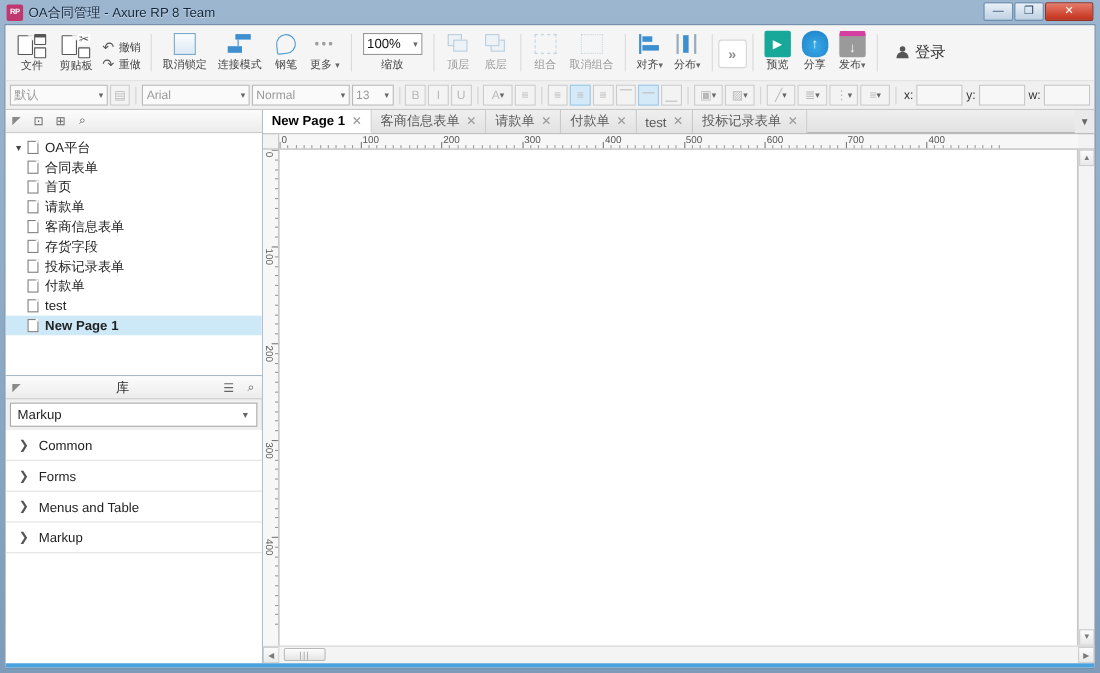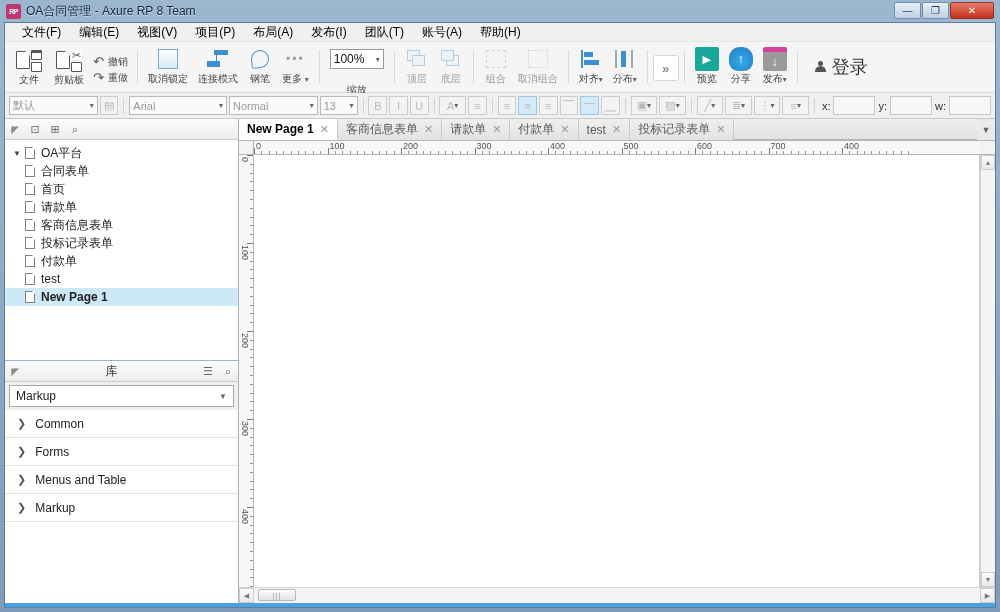--- a/index.html
+++ b/index.html
@@ -137,21 +137,21 @@
   }
   .big-ico { width: 24px; height: 24px; border-radius: 2px; display: flex; align-items: center; justify-content: center; }
   .ico-preview { background: #17a89a; color: #fff; font-size: 11px; }
   .ico-share {
     background: radial-gradient(circle at 50% 60%, #37a9ea, #1d7fc4);
     border-radius: 11px 11px 9px 9px; color: #fff; font-size: 12px;
   }
   .ico-publish { background: #9a9a9a; color: #fff; font-size: 12px; border-top: 5px solid #d63fa0; }
   .login {
     display: flex; align-items: center; gap: 6px; padding: 0 12px;
-    align-self: center; color: #333; font-size: 18px;
+    align-self: center; color: #333; font-size: 14px;
   }
   .person {
     width: 11px; height: 12px; position: relative;
   }
   .person::before { content:''; position:absolute; top:0; left:3px; width:5px; height:5px; border-radius:50%; background:#555; }
   .person::after { content:''; position:absolute; bottom:1px; left:0; width:11px; height:6px; border-radius:6px 6px 0 0; background:#555; }
 
   
   .formatbar {
     height: 26px; background: #f0f0f0; display: flex; align-items: center;
@@ -309,31 +309,20 @@
     <div class="title-text">OA合同管理 - Axure RP 8 Team</div>
     <div class="win-btns">
       <div class="win-btn">—</div>
       <div class="win-btn">❐</div>
       <div class="win-btn close">✕</div>
     </div>
   </div>
 
   <div class="window">
 
-    <div class="menubar">
-      <div class="menu-item">文件(F)</div>
-      <div class="menu-item">编辑(E)</div>
-      <div class="menu-item">视图(V)</div>
-      <div class="menu-item">项目(P)</div>
-      <div class="menu-item">布局(A)</div>
-      <div class="menu-item">发布(I)</div>
-      <div class="menu-item">团队(T)</div>
-      <div class="menu-item">账号(A)</div>
-      <div class="menu-item">帮助(H)</div>
-    </div>
 
     <div class="toolbar">
 
       <div class="tb-group">
         <div class="tb-cell">
           <div class="stack-cell">
             <div class="glyph-page stack-big"></div>
             <div class="stack-small">
               <div class="mini save"></div>
               <div class="mini folder"></div>
@@ -401,21 +390,21 @@
       </div>
 
       <div class="tb-sep"></div>
 
       <div class="tb-group">
         <div class="tb-cell">
           <div class="zoom-box">
             <span>100%</span>
             <span class="caret">▾</span>
           </div>
-          <div class="tb-label" style="margin-top:16px;font-family:Liberation Mono, monospace;">缩放</div>
+          <div class="tb-label" style="margin-top:4px;">缩放</div>
         </div>
       </div>
 
       <div class="tb-sep"></div>
 
       <div class="tb-group">
         <div class="tb-cell">
           <div class="tb-ico">
             <div class="layer-ico">
               <i style="left:0;top:0;"></i>
@@ -595,20 +584,24 @@
             <span class="pg-ico"></span>
             <span>首页</span>
           </div>
           <div class="tree-row indent1">
             <span class="pg-ico"></span>
             <span>请款单</span>
           </div>
           <div class="tree-row indent1">
             <span class="pg-ico"></span>
             <span>客商信息表单</span>
+          </div>
+          <div class="tree-row indent1">
+            <span class="pg-ico"></span>
+            <span>存货字段</span>
           </div>
           <div class="tree-row indent1">
             <span class="pg-ico"></span>
             <span>投标记录表单</span>
           </div>
           <div class="tree-row indent1">
             <span class="pg-ico"></span>
             <span>付款单</span>
           </div>
           <div class="tree-row indent1">

